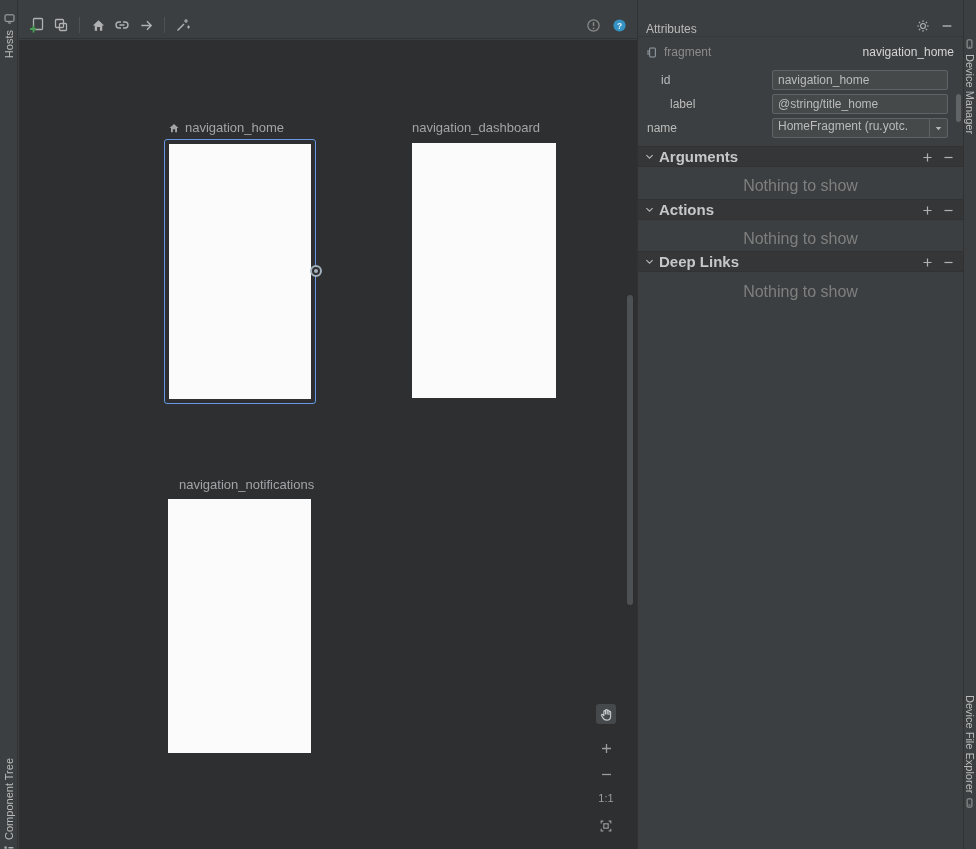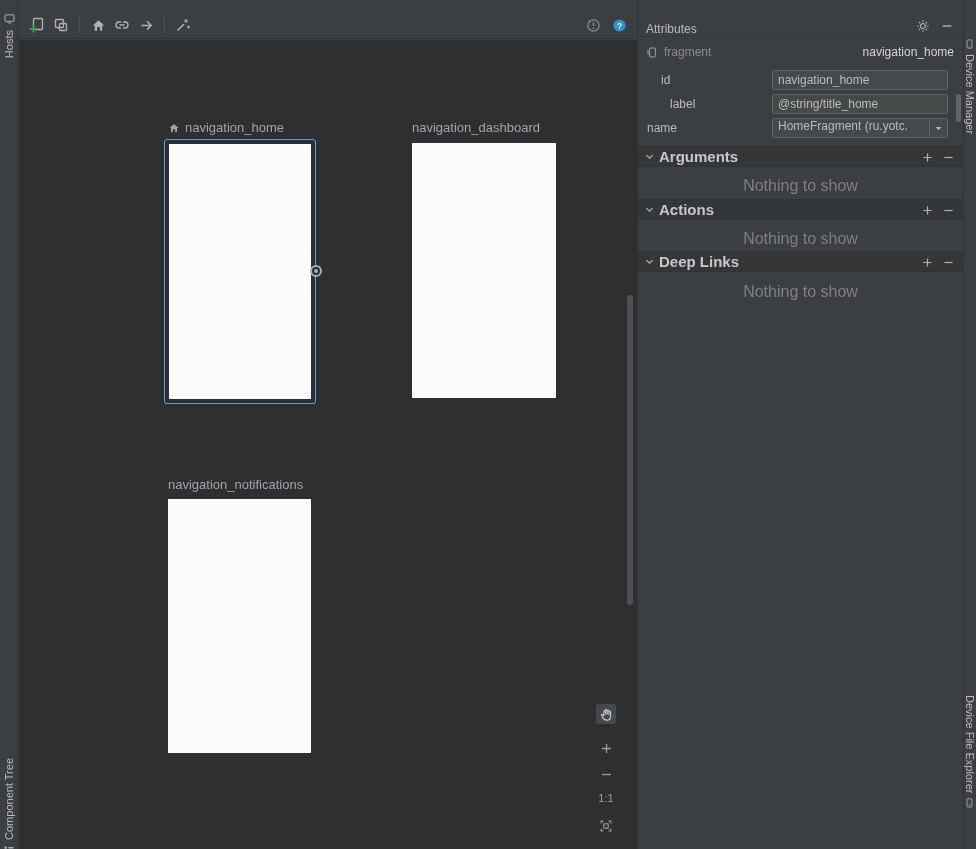--- a/index.html
+++ b/index.html
@@ -249,21 +249,21 @@
     <div class="frag-frame" style="left:145px; top:99px; width:152px; height:265px;">
       <div class="frag-white"></div>
     </div>
     <div class="handle" style="left:291px; top:225px;"></div>
 
     <div class="frag-label" style="left:393px; top:80px;">
       <span>navigation_dashboard</span>
     </div>
     <div class="frag-plain" style="left:393px; top:103px; width:144px; height:255px;"></div>
 
-    <div class="frag-label" style="left:149px; top:437px;">
+    <div class="frag-label" style="left:160px; top:437px;">
       <span>navigation_notifications</span>
     </div>
     <div class="frag-plain" style="left:149px; top:459px; width:143px; height:254px;"></div>
 
     <div class="canvas-scrollbar"></div>
 
     <div class="pan-btn">
       <span>
           <svg width="15" height="15" viewBox="0 0 16 16" fill="none" stroke="#c8cacc" stroke-width="1.2">
             <path d="M5.2 9.5V4.8a.9.9 0 0 1 1.8 0V8M7 8V3.6a.9.9 0 0 1 1.8 0V8M8.8 8V4.4a.9.9 0 0 1 1.8 0v4.2M10.6 8.6V5.6a.9.9 0 0 1 1.8 0v4.2c0 2.6-1.7 4.2-4.2 4.2-2 0-3.2-.8-4-2.4L2.7 9.1c-.5-1 .7-1.8 1.5-1l1 1.4"></path>

